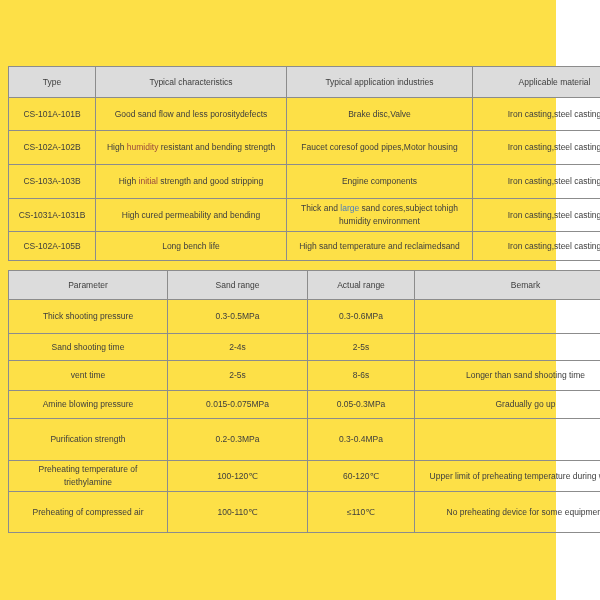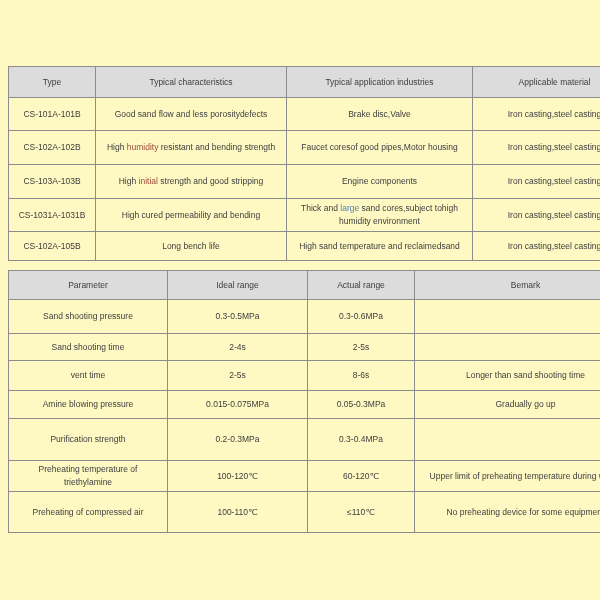--- a/index.html
+++ b/index.html
@@ -1,21 +1,21 @@
 <!DOCTYPE html>
 <html><head>
 <meta charset="utf-8">
 <style>
   html,body{margin:0;padding:0;}
   body{
     width:600px;height:600px;background:#ffffff;
     font-family:"Liberation Sans","DejaVu Sans",sans-serif;
     position:relative;overflow:hidden;
   }
-  .page{position:absolute;left:0;top:0;width:600px;height:600px;background:#fef9c3;}
+  .page{position:absolute;left:0;top:0;width:556px;height:600px;background:#fde047;}
   table{
     border-collapse:collapse;table-layout:fixed;width:584px;
     font-size:8.5px;color:#3d3d3d;position:absolute;left:8px;
   }
   td,th{
     border:1px solid #8c8c8c;text-align:center;vertical-align:middle;
     padding:1px 5px;line-height:13px;font-weight:normal;
     overflow:hidden;word-wrap:break-word;
   }
   th{background:#dcdcdc;}
@@ -78,26 +78,26 @@
       <td class="c2"><span>High sand temperature and reclaimedsand</span><span></span><span></span></td>
       <td class="c3">Iron casting,steel casting</td>
     </tr>
   </tbody>
     </table>
 
   <table class="t2">
     <tbody>
         <tr class="r0">
       <th class="c0">Parameter</th>
-      <th class="c1">Ideal range</th>
+      <th class="c1">Sand range</th>
       <th class="c2">Actual range</th>
       <th class="c3">Bemark</th>
     </tr>
     <tr class="r1">
-      <td class="c0">Sand shooting pressure</td>
+      <td class="c0">Thick shooting pressure</td>
       <td class="c1">0.3-0.5MPa</td>
       <td class="c2">0.3-0.6MPa</td>
       <td class="c3"></td>
     </tr>
     <tr class="r2">
       <td class="c0">Sand shooting time</td>
       <td class="c1">2-4s</td>
       <td class="c2">2-5s</td>
       <td class="c3"></td>
     </tr>

